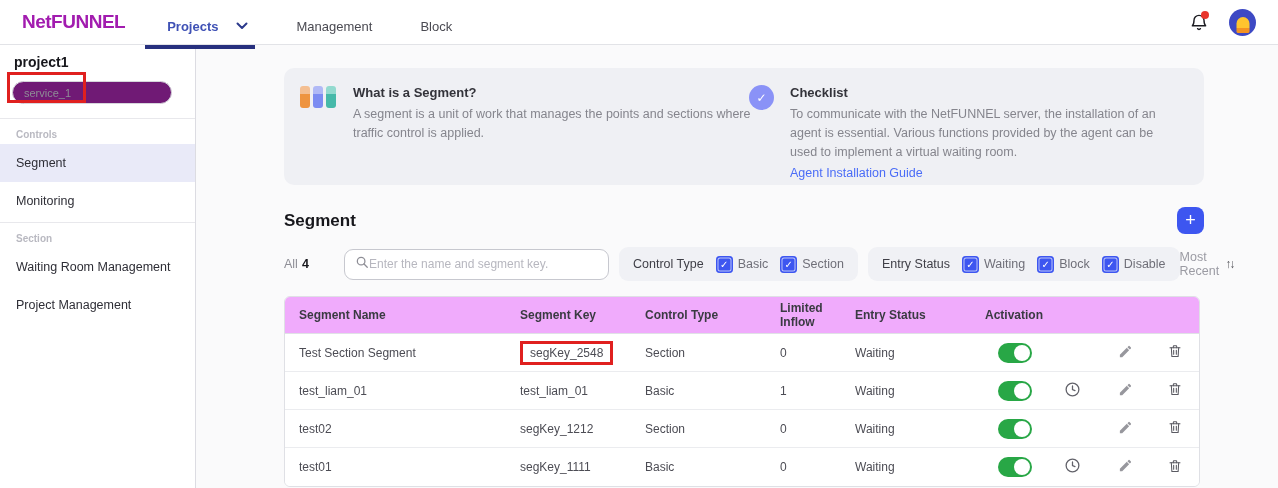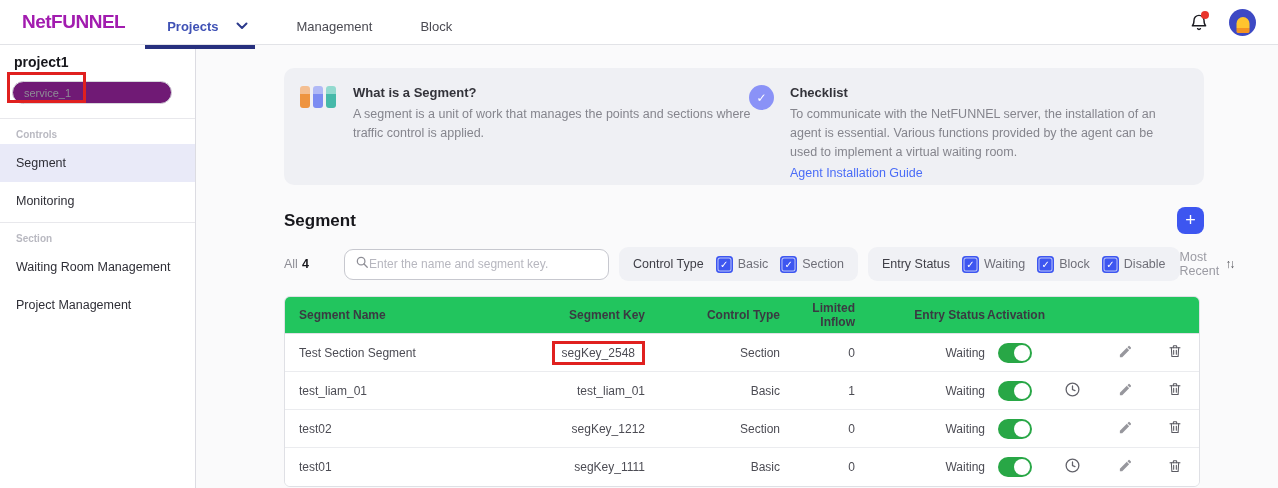--- a/index.html
+++ b/index.html
@@ -69,23 +69,23 @@
   .filter-opt { display:flex; align-items:center; gap:5px; cursor:pointer; }
   .checkbox { width:17px; height:17px; border-radius:4px; background:#3d56f0; color:#fff; font-size:10px; display:flex; align-items:center; justify-content:center; box-shadow:inset 0 0 0 1.5px #3d56f0, inset 0 0 0 2.5px rgba(255,255,255,.65); }
   .filter-opt span.lbl { font-size:12.5px; color:#6f6f78; }
   .sort-ctrl { margin-left:auto; display:flex; align-items:center; gap:6px; font-size:12.5px; color:#9b9ba3; cursor:pointer; }
   .sort-arrows { font-size:12px; color:#55555c; letter-spacing:-2px; }
 
   
   .seg-table { margin-top:15px; width:916px; background:#fff; border:1px solid #dfe0e5; border-radius:6px; overflow:hidden; }
   .t-row { display:grid; grid-template-columns:235px 125px 135px 75px 130px 60px 55px 50px 49px; align-items:center; height:38px; border-bottom:1px solid #ebecef; background:#fff; }
   .t-row:last-child { border-bottom:none; }
-  .t-head { background:#22c55e; height:37px; border-bottom:1px solid #e0e1e6; }
+  .t-head { background:#f0abfc; height:37px; border-bottom:1px solid #e0e1e6; }
   .t-head .cell { font-weight:700; color:#3a3a42; }
-  .cell { font-size:12px; color:#4c4c54; text-align:right; }
+  .cell { font-size:12px; color:#4c4c54; text-align:left; }
   .cell.name { text-align:left; padding-left:14px; }
   .red-box { display:inline-block; border:3px solid #e0201f; padding:2px 7px; }
   .toggle { width:34px; height:20px; border-radius:10px; background:#28a746; position:relative; margin:0 auto; cursor:pointer; }
   .toggle .knob { position:absolute; top:2px; left:16px; width:16px; height:16px; border-radius:50%; background:#fff; }
   .icon-btn { display:flex; align-items:center; justify-content:center; cursor:pointer; }
 </style>
 </head>
 <body>
 
 <header class="topnav">

